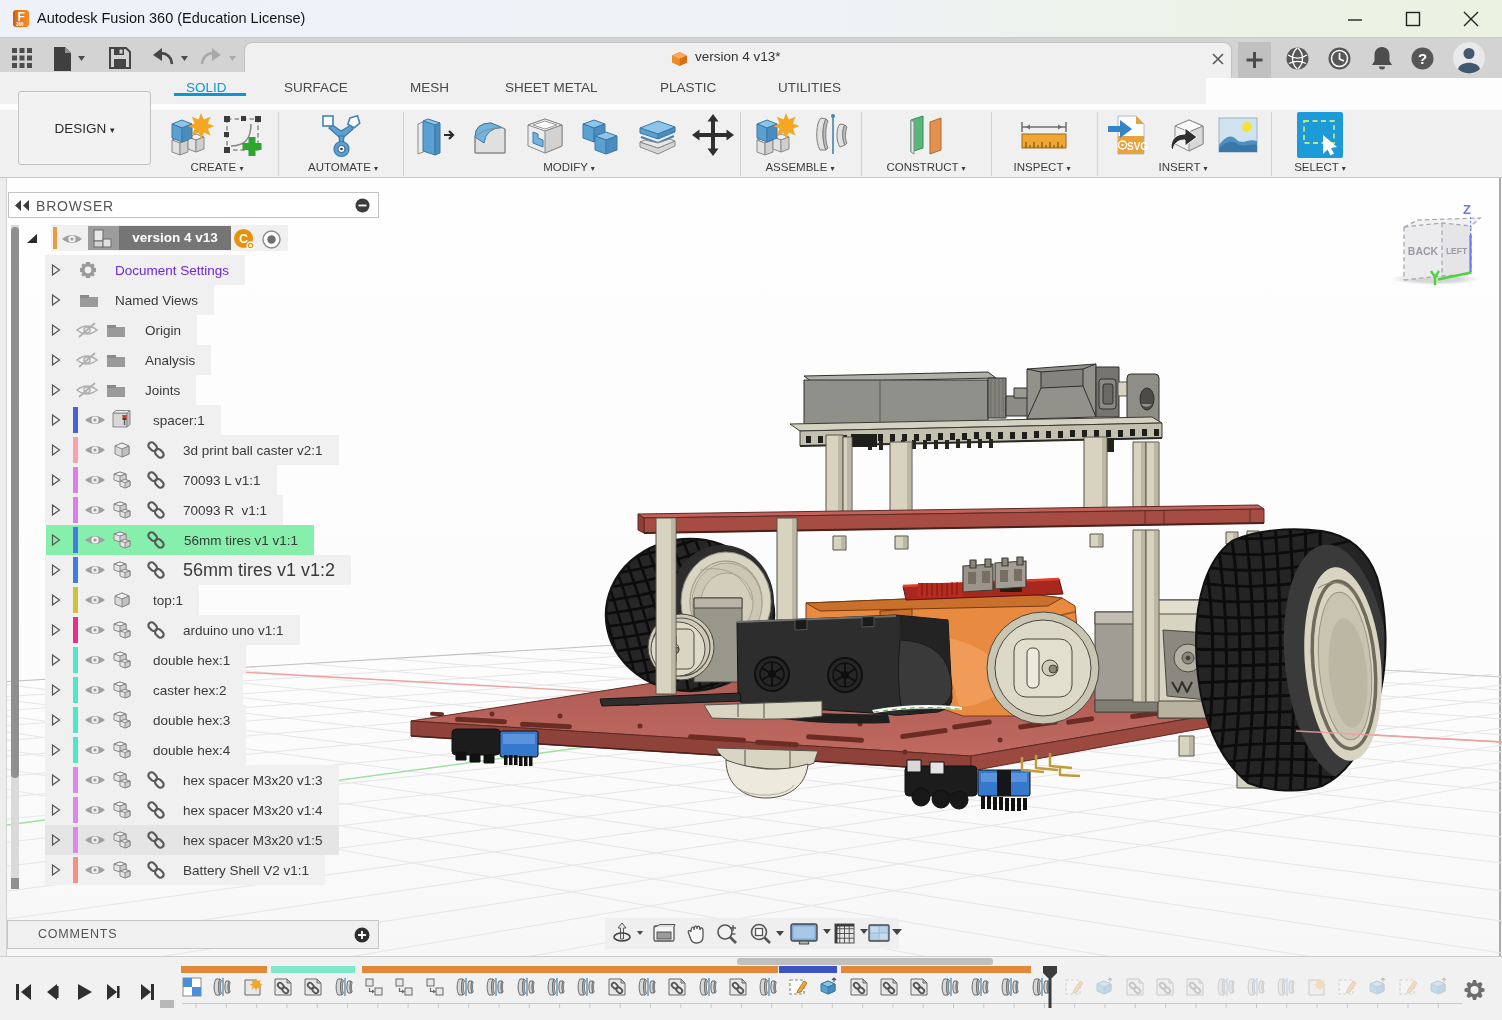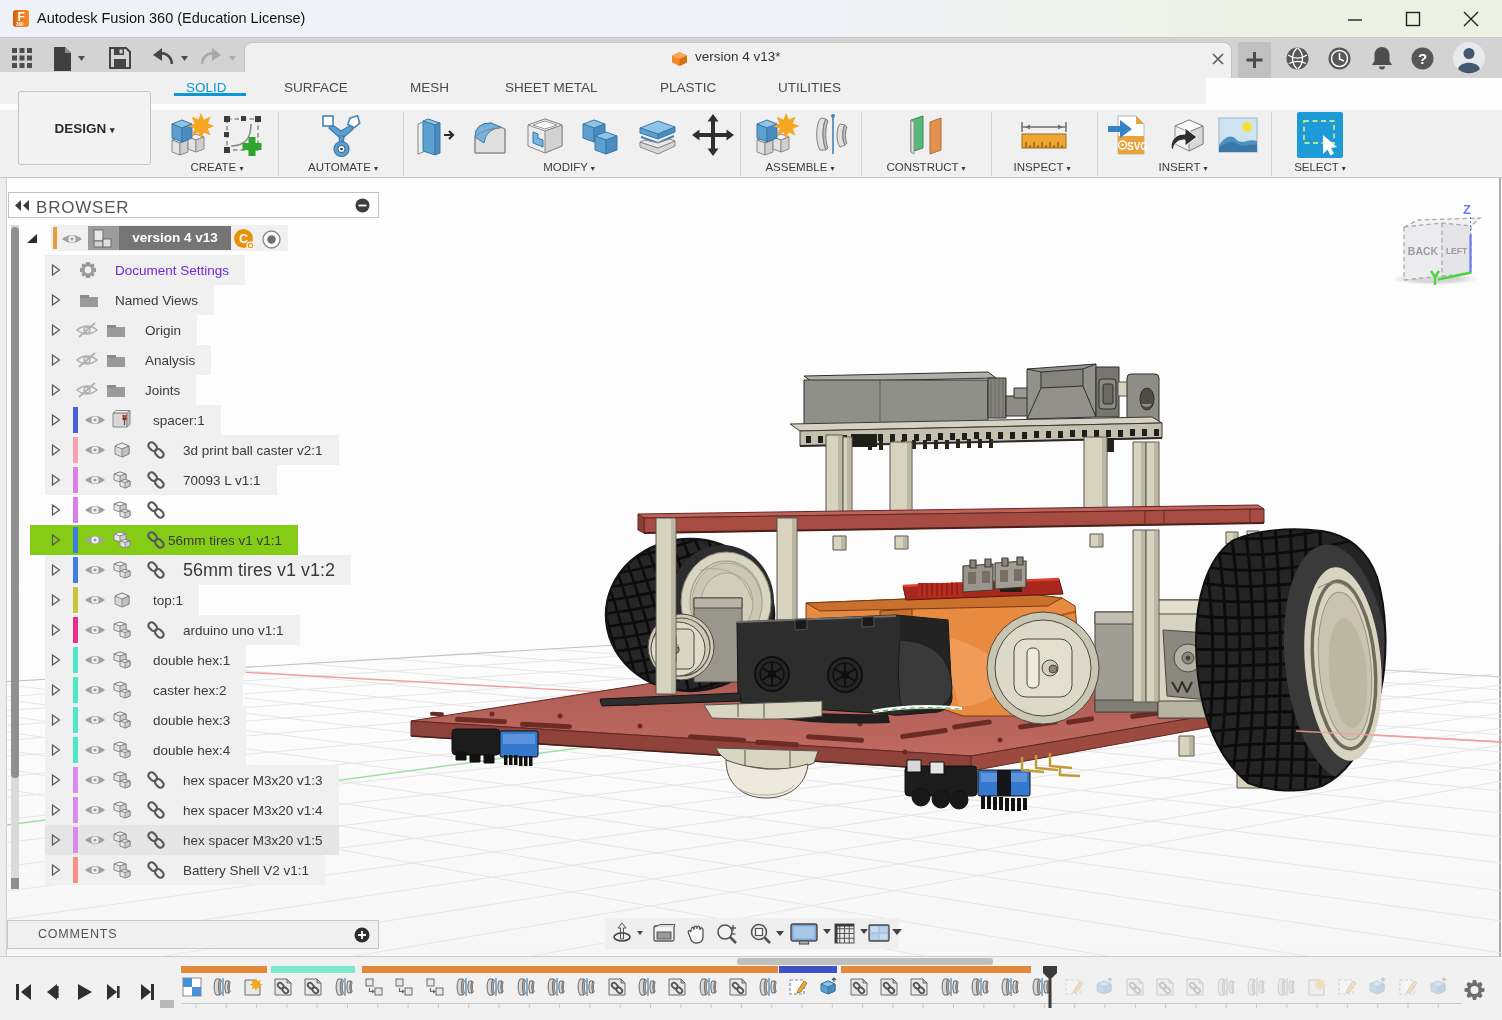--- a/index.html
+++ b/index.html
@@ -8,21 +8,21 @@
 #fl{left:13px;top:10px;width:16px;height:17px;border-radius:3px;background:linear-gradient(90deg,#c65d11 0%,#e8731a 28%,#f58c27 100%)}
 #fl span{position:absolute;left:4.5px;top:0px;color:#fff;font-weight:bold;font-size:12px}
 #fl i{position:absolute;left:3px;top:11.5px;color:#fff;font-style:normal;font-size:4.5px;font-weight:bold}
 #ttext{left:37px;top:10px;font-size:14.5px;color:#141414}
 .wbtn{top:10px;width:18px;height:18px}
 #toolbar{left:0;top:38px;width:1502px;height:40px;background:#d3d3d3}
 #doctab{left:244px;top:42px;width:988px;height:36px;background:#f0f0f0;border-radius:8px 8px 0 0;border:1px solid #c2c2c2;border-bottom:none}
 #tabstrip{left:0;top:72px;width:1206px;height:32px;background:#f0f0f0}
 .rtab{position:absolute;top:8px;font-size:13.5px;color:#4a4a4a}
 #ribbon{left:0;top:110px;width:1502px;height:68px;background:#f0f0f0;border-bottom:1px solid #c6c6c6}
-#designbtn{left:18px;top:-19px;width:133px;height:74px;border:1px solid #c3c3c3;border-radius:3px;background:#f2f2f2;text-align:center;line-height:74px;font-size:13.5px;font-weight:bold;color:#2b2b2b}
+#designbtn{left:18px;top:-19px;width:133px;height:74px;border:1px solid #c3c3c3;border-radius:3px;background:#f2f2f2;text-align:center;line-height:74px;font-size:13.5px;font-weight:normal;color:#2b2b2b}
 .glabel{position:absolute;top:51px;font-size:11.5px;color:#3c3c3c;white-space:nowrap;transform:translateX(-50%)}
 .gsep{position:absolute;top:2px;height:64px;width:1px;background:#d2d2d2}
 .carex{font-size:8px;color:#3c3c3c}
 #canvas{left:0;top:178px;width:1502px;height:779px;background:linear-gradient(#fefefe, #fcfcfc 70%, #f7f7f7)}
 #redge{left:1499px;top:178px;width:2px;height:779px;background:#ababab}
 </style></head>
 <body>
 <div class="abs" id="titlebar">
   <div class="abs" id="fl">
       <span>F</span>
@@ -718,21 +718,21 @@
 </g>
   </svg>
 
 <div class="abs" style="left:0;top:178px;width:7px;height:779px;background:#ededed;border-right:1px solid #d2d2d2"></div>
 
 <div class="abs" style="left:0;top:0;width:1502px;height:1020px;pointer-events:none">
 <div class="abs" style="left:8px;top:192px;width:371px;height:26px;background:#fff;border:1px solid #c2c2c2"></div>
 <svg class="abs" style="left:14px;top:200px" width="16" height="11">
       <path d="M7 0 L7 11 L1 5.5 Z M15 0 L15 11 L9 5.5 Z" fill="#3c3c3c"></path>
     </svg>
-<div class="abs" style="left:36px;top:198px;font-size:17px;color:#555;letter-spacing:0.8px">BROWSER</div>
+<div class="abs" style="left:36px;top:198px;font-size:14px;color:#555;letter-spacing:0.8px">BROWSER</div>
 <svg class="abs" style="left:355px;top:198px" width="15" height="15">
       <circle cx="7.5" cy="7.5" r="7" fill="#3c3c3c"></circle>
       <line x1="3.5" y1="7.5" x2="11.5" y2="7.5" stroke="#fff" stroke-width="1.8"></line>
     </svg>
 <div class="abs" style="left:11px;top:225px;width:8px;height:663px;background:#dadada"></div>
 <div class="abs" style="left:11px;top:227px;width:8px;height:551px;background:#909090;border-radius:4px"></div>
 <div class="abs" style="left:11px;top:878px;width:8px;height:11px;background:#909090"></div>
 <div class="abs" style="left:51px;top:225px;width:237px;height:26px;background:#f0f0f0"></div>
 <svg class="abs" style="left:26px;top:233px" width="12" height="11">
       <path d="M11 1 L11 10 L1 10 Z" fill="#2b2b2b"></path>
@@ -873,20 +873,21 @@
       <polygon points="9,12 14,10.5 19,12 19,17 14,19 9,17" fill="#e6e6e6" stroke="#8a8a8a"></polygon>
       <polygon points="9,12 14,13.5 19,12 14,10.5" fill="#f4f4f4" stroke="#8a8a8a"></polygon>
       <polygon points="14,13.5 14,19 19,17 19,12" fill="#cdcdcd" stroke="#8a8a8a"></polygon>
     </svg>
 <svg class="abs" style="left:146px;top:471px" width="20" height="18" viewBox="0 0 20 18">
       <g fill="none" stroke="#5a5a5a" stroke-width="2.2" transform="rotate(-45 10 9)">
         <rect x="6.8" y="-0.5" width="6.4" height="9.5" rx="3.2"></rect>
         <rect x="6.8" y="9" width="6.4" height="9.5" rx="3.2"></rect>
       </g>
     </svg>
+<div class="abs" style="left:45px;top:495px;height:30px;background:#f0f0f0;display:flex;align-items:center;padding-left:138px;padding-right:16px;font-size:13.5px;color:#3a3a3a">70093 R&nbsp; v1:1</div>
 <svg class="abs" style="left:51px;top:504px" width="10" height="12">
       <path d="M1.5 1 L8.5 6 L1.5 11 Z" fill="none" stroke="#555" stroke-width="1.2"></path>
     </svg>
 <div class="abs" style="left:73px;top:497px;width:5px;height:26px;background:#da80e8"></div>
 <svg class="abs" style="left:84px;top:503px" width="22" height="14">
       <path d="M1 7 Q11 -1 21 7 Q11 15 1 7 Z" fill="#a0a0a0"></path>
       <circle cx="11" cy="7" r="3.6" fill="#f0f0f0"></circle>
       <circle cx="11" cy="7" r="1.6" fill="#a0a0a0"></circle>
     </svg>
 <svg class="abs" style="left:111px;top:499px" width="22" height="22">
@@ -896,21 +897,21 @@
       <polygon points="9,12 14,10.5 19,12 19,17 14,19 9,17" fill="#e6e6e6" stroke="#8a8a8a"></polygon>
       <polygon points="9,12 14,13.5 19,12 14,10.5" fill="#f4f4f4" stroke="#8a8a8a"></polygon>
       <polygon points="14,13.5 14,19 19,17 19,12" fill="#cdcdcd" stroke="#8a8a8a"></polygon>
     </svg>
 <svg class="abs" style="left:146px;top:501px" width="20" height="18" viewBox="0 0 20 18">
       <g fill="none" stroke="#5a5a5a" stroke-width="2.2" transform="rotate(-45 10 9)">
         <rect x="6.8" y="-0.5" width="6.4" height="9.5" rx="3.2"></rect>
         <rect x="6.8" y="9" width="6.4" height="9.5" rx="3.2"></rect>
       </g>
     </svg>
-<div class="abs" style="left:30px;top:525px;height:30px;background:#84cc16;display:flex;align-items:center;padding-left:138px;padding-right:16px;font-size:13.5px;color:#3a3a3a">56mm tires v1 v1:1</div>
+<div class="abs" style="left:46px;top:525px;height:30px;background:#86efac;display:flex;align-items:center;padding-left:138px;padding-right:16px;font-size:13.5px;color:#3a3a3a">56mm tires v1 v1:1</div>
 <svg class="abs" style="left:51px;top:534px" width="10" height="12">
       <path d="M1.5 1 L8.5 6 L1.5 11 Z" fill="none" stroke="#555" stroke-width="1.2"></path>
     </svg>
 <div class="abs" style="left:73px;top:527px;width:5px;height:26px;background:#3f7de0"></div>
 <svg class="abs" style="left:84px;top:533px" width="22" height="14">
       <path d="M1 7 Q11 -1 21 7 Q11 15 1 7 Z" fill="#a0a0a0"></path>
       <circle cx="11" cy="7" r="3.6" fill="#f0f0f0"></circle>
       <circle cx="11" cy="7" r="1.6" fill="#a0a0a0"></circle>
     </svg>
 <svg class="abs" style="left:111px;top:529px" width="22" height="22">

